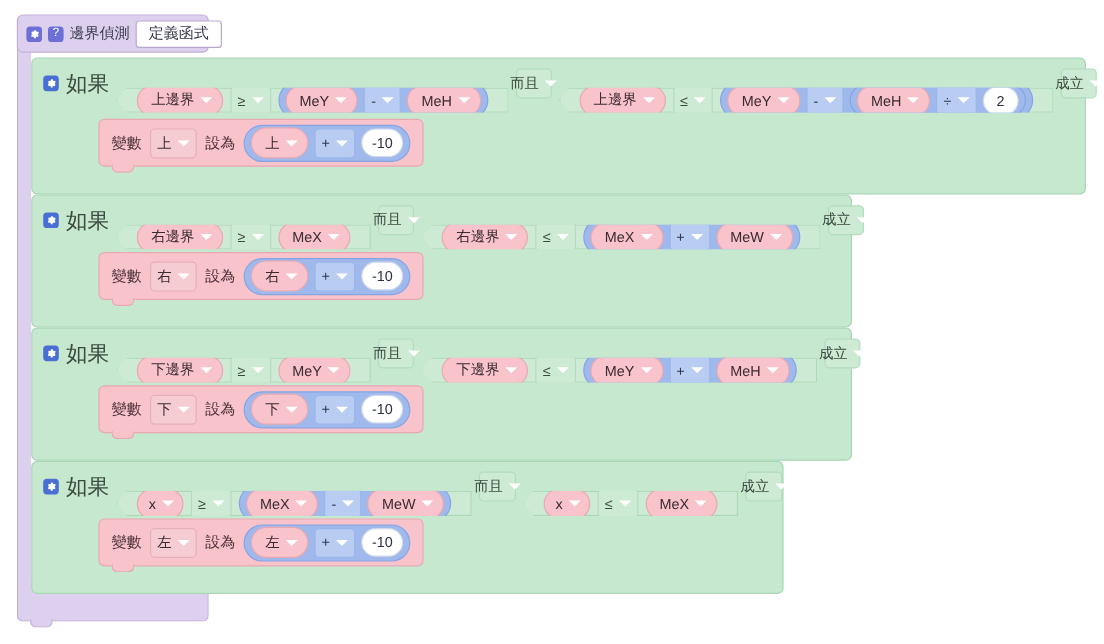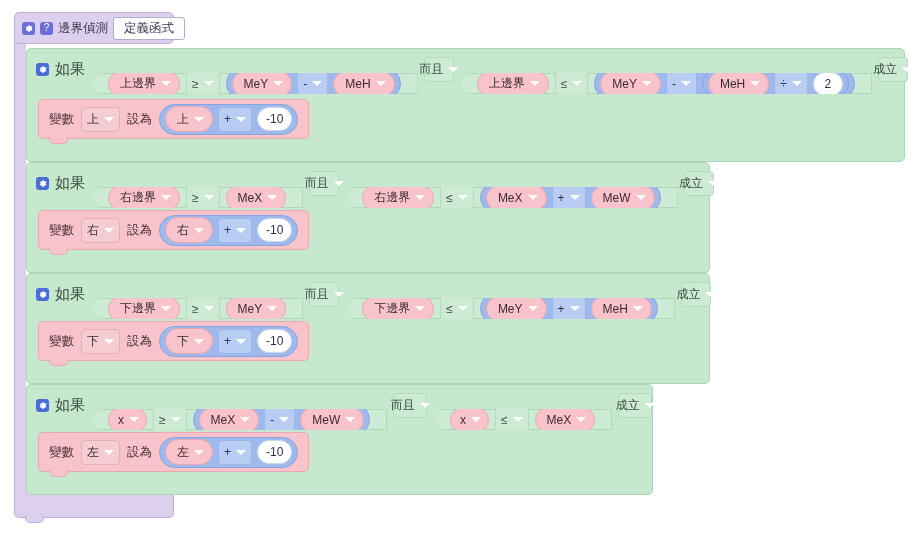--- a/index.html
+++ b/index.html
@@ -74,21 +74,21 @@
     border-radius:5px;
     box-sizing:border-box;
   }
   .if-row{
     height:41px;
     display:flex;align-items:center;
     padding-left:9px;
     gap:6px;
     white-space:nowrap;
   }
-  .if-word{font-size:15px;color:#3c4a40;}
+  .if-word{font-size:18px;color:#3c4a40;}
   .gear-blue{
     width:13px;height:13px;border-radius:3px;background:#4a6fd4;
     display:inline-flex;align-items:center;justify-content:center;flex:0 0 auto;
   }
 
   
   .bool-hex{
     position:relative;
     display:inline-flex;align-items:center;
     height:21px;
@@ -175,20 +175,21 @@
     position:absolute;
     display:inline-flex;align-items:center;
     height:40px;
     padding:0 10px;
     background:#f8c3cb;
     border:1px solid #e8a8b4;
     border-radius:5px;
     gap:7px;
     white-space:nowrap;
     box-sizing:border-box;
+    margin-left:44px;
   }
   .set-word{font-size:12.5px;color:#4a3036;}
   .nub{
     position:absolute;
     left:10px;bottom:-6px;
     width:17px;height:6px;
     background:#f8c3cb;
     border-left:1px solid #e8a8b4;
     border-right:1px solid #e8a8b4;
     border-bottom:1px solid #e8a8b4;

